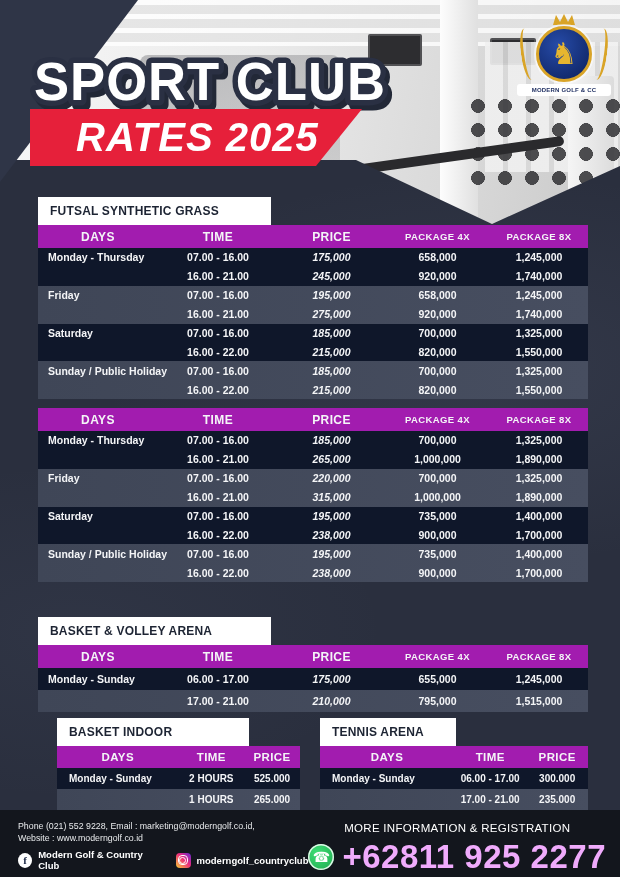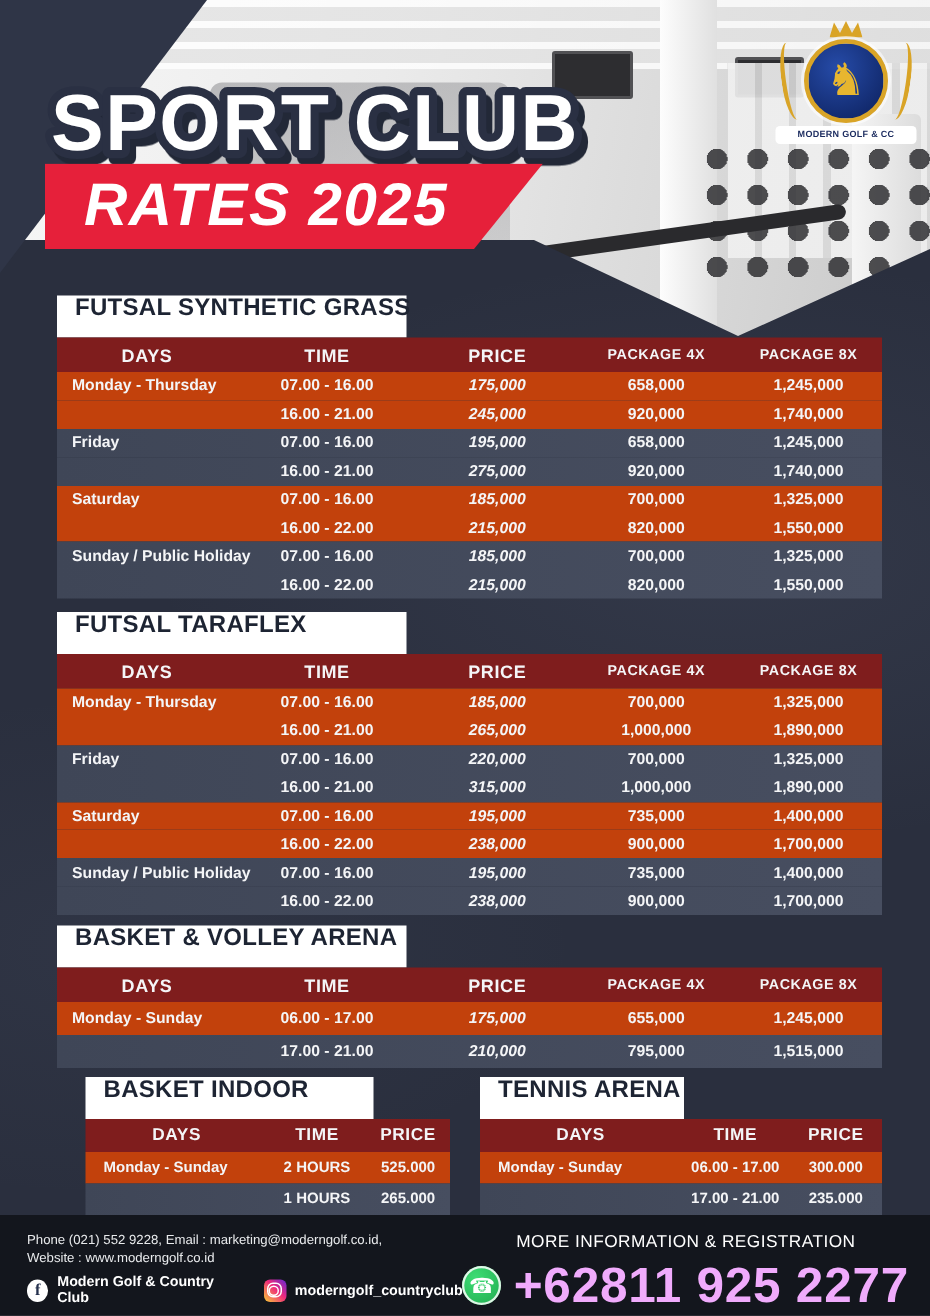--- a/index.html
+++ b/index.html
@@ -37,21 +37,21 @@
     clip-path:polygon(0px 160px,356px 160px,492px 224px,620px 166px,620px 877px,0px 877px);}
   .wedge{position:absolute;top:0;left:0;width:138px;height:182px;z-index:2;background:#2f3547;
     clip-path:polygon(0 0,100% 0,0 100%);}
 
   
   .title-svg{position:absolute;left:24px;top:40px;z-index:3;}
   .ribbon{position:absolute;left:30px;top:109px;width:332px;height:57px;z-index:3;background:#e6203a;
     clip-path:polygon(0 0,100% 0,calc(100% - 46px) 100%,0 100%);
     display:flex;align-items:center;}
   .ribbon span{color:#fff;font-style:italic;font-weight:800;font-size:40px;letter-spacing:1px;
-    padding-left:26px;line-height:57px;white-space:nowrap;}
+    padding-left:46px;line-height:57px;white-space:nowrap;}
 
   
   .logo{position:absolute;left:515px;top:14px;width:98px;height:96px;z-index:3;text-align:center;}
   .crown{display:block;margin:0 auto 1px auto;}
   .emblem{position:relative;width:56px;height:56px;margin:0 auto;border-radius:50%;
     background:radial-gradient(circle at 38% 32%,#264ba8,#122a6e 75%);
     border:3px solid #d9a427;display:flex;align-items:center;justify-content:center;
     box-shadow:0 0 0 2px rgba(255,255,255,.55);}
   .emblem .horse{color:#e7b62f;font-size:30px;line-height:1;}
   .laurel{position:absolute;top:14px;width:14px;height:52px;border:0 solid #d9a427;}
@@ -61,30 +61,30 @@
     display:flex;align-items:center;justify-content:center;
     font-size:6px;font-weight:800;color:#1a2a5e;letter-spacing:.2px;white-space:nowrap;}
 
   
   .tbl{position:absolute;z-index:3;}
   .t1{top:197px;left:38px;width:550px;}
   .t2{top:408px;left:38px;width:550px;}
   .t3{top:617px;left:38px;width:550px;}
   .t4{top:718px;left:38px;width:262px;padding-left:19px;}
   .t5{top:718px;left:320px;width:268px;}
-  .tbl-title{height:28px;background:#fff;color:#1d2433;font-weight:800;font-size:16px;
-    letter-spacing:.2px;display:flex;padding-left:12px;white-space:nowrap;}
+  .tbl-title{height:28px;background:#fff;color:#1d2433;font-weight:800;font-size:12px;
+    letter-spacing:.2px;display:flex;align-items:center;padding-left:12px;white-space:nowrap;}
   .t1 .tbl-title,.t2 .tbl-title,.t3 .tbl-title{width:233px;}
   .t4 .tbl-title{width:192px;}
   .t5 .tbl-title{width:136px;}
-  .tbl-head{background:#7f1d1d;display:flex;align-items:center;color:#fff;font-weight:700;}
+  .tbl-head{background:#a21caf;display:flex;align-items:center;color:#fff;font-weight:700;}
   .t1 .tbl-head,.t2 .tbl-head,.t3 .tbl-head{height:23px;}
   .t4 .tbl-head,.t5 .tbl-head{height:22px;}
   .tbl-rows{width:100%;}
-  .row{display:flex;align-items:center;background:#c2410c;}
+  .row{display:flex;align-items:center;background:#0f172a;}
   .row.light{background:linear-gradient(90deg,#3f4657,#474e60);}
   .rh19 .row{height:18.875px;}
   .rh22 .row{height:22px;}
   .rh21 .row{height:21px;}
   .cell{flex:0 0 auto;font-size:10.5px;font-weight:600;color:#f4f5f7;text-align:center;white-space:nowrap;}
   .cell.c0{font-weight:700;}
   .ital{font-style:italic;}
   
   .cols5 .c0{width:120px;}
   .cols5 .c1{width:120px;}
@@ -230,23 +230,20 @@
           <div class="cell c0"></div>
           <div class="cell c1">16.00 - 22.00</div>
           <div class="cell c2 ital">215,000</div>
           <div class="cell c3">820,000</div>
           <div class="cell c4">1,550,000</div>
         </div>
       </div>
   </section>
 
   <section class="tbl t2 cols5 rh19">
-    <div class="tbl-title">
-        <span>FUTSAL TARAFLEX</span>
-      </div>
     <div class="tbl-head">
         <div class="cell c0">DAYS</div>
         <div class="cell c1">TIME</div>
         <div class="cell c2">PRICE</div>
         <div class="cell c3">PACKAGE 4X</div>
         <div class="cell c4">PACKAGE 8X</div>
       </div>
     <div class="tbl-rows">
         <div class="row">
           <div class="cell c0">Monday - Thursday</div>

